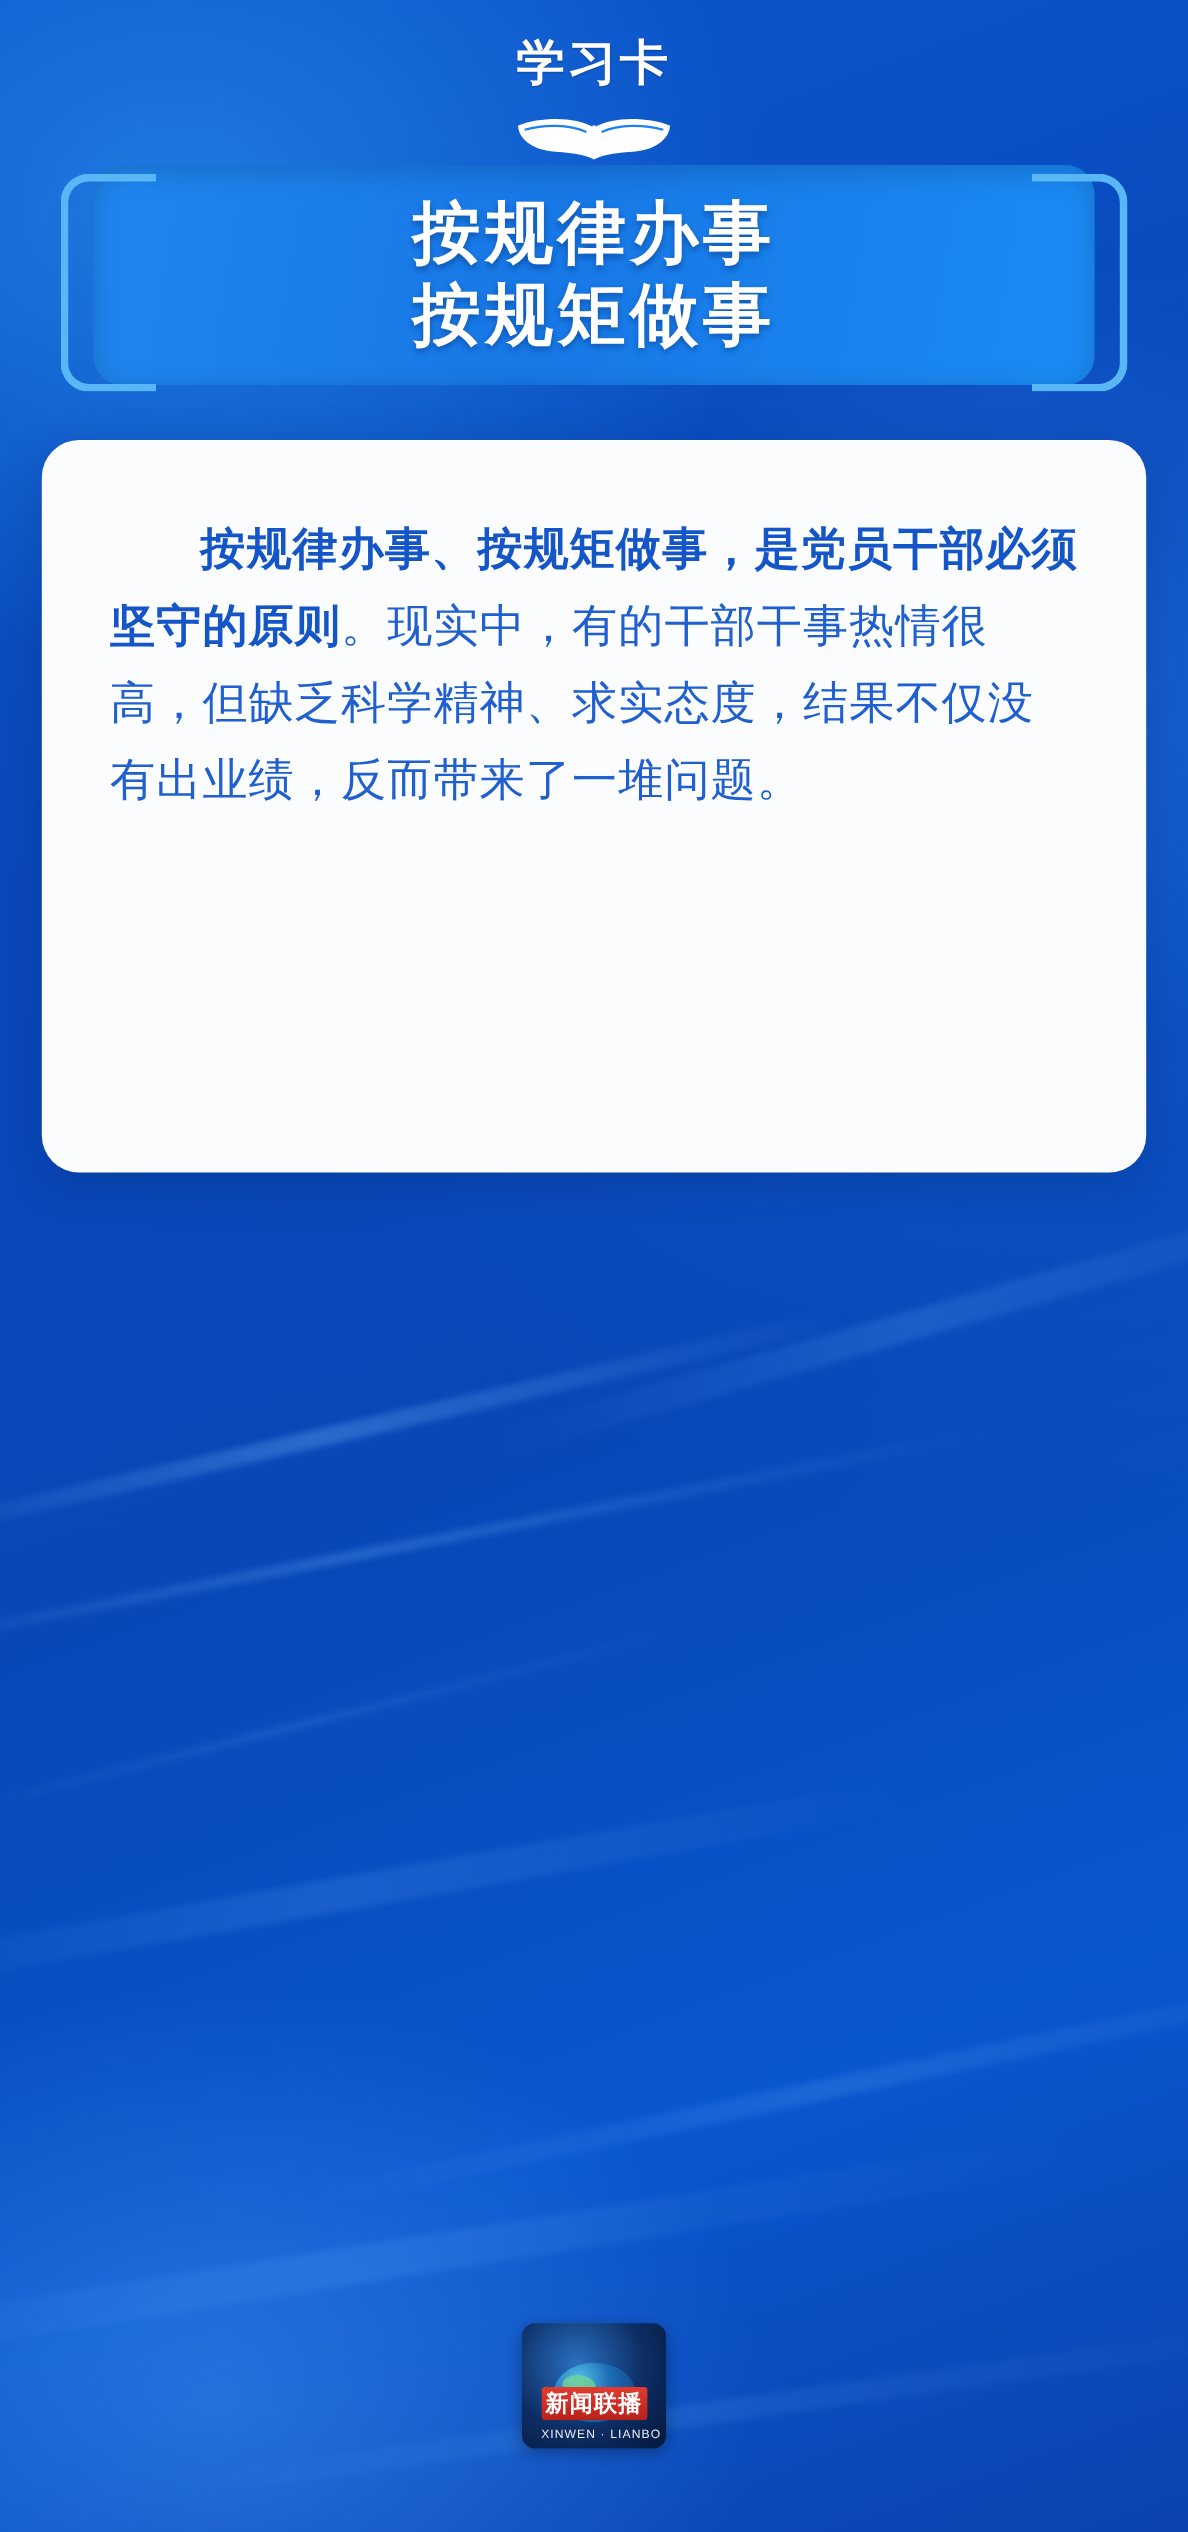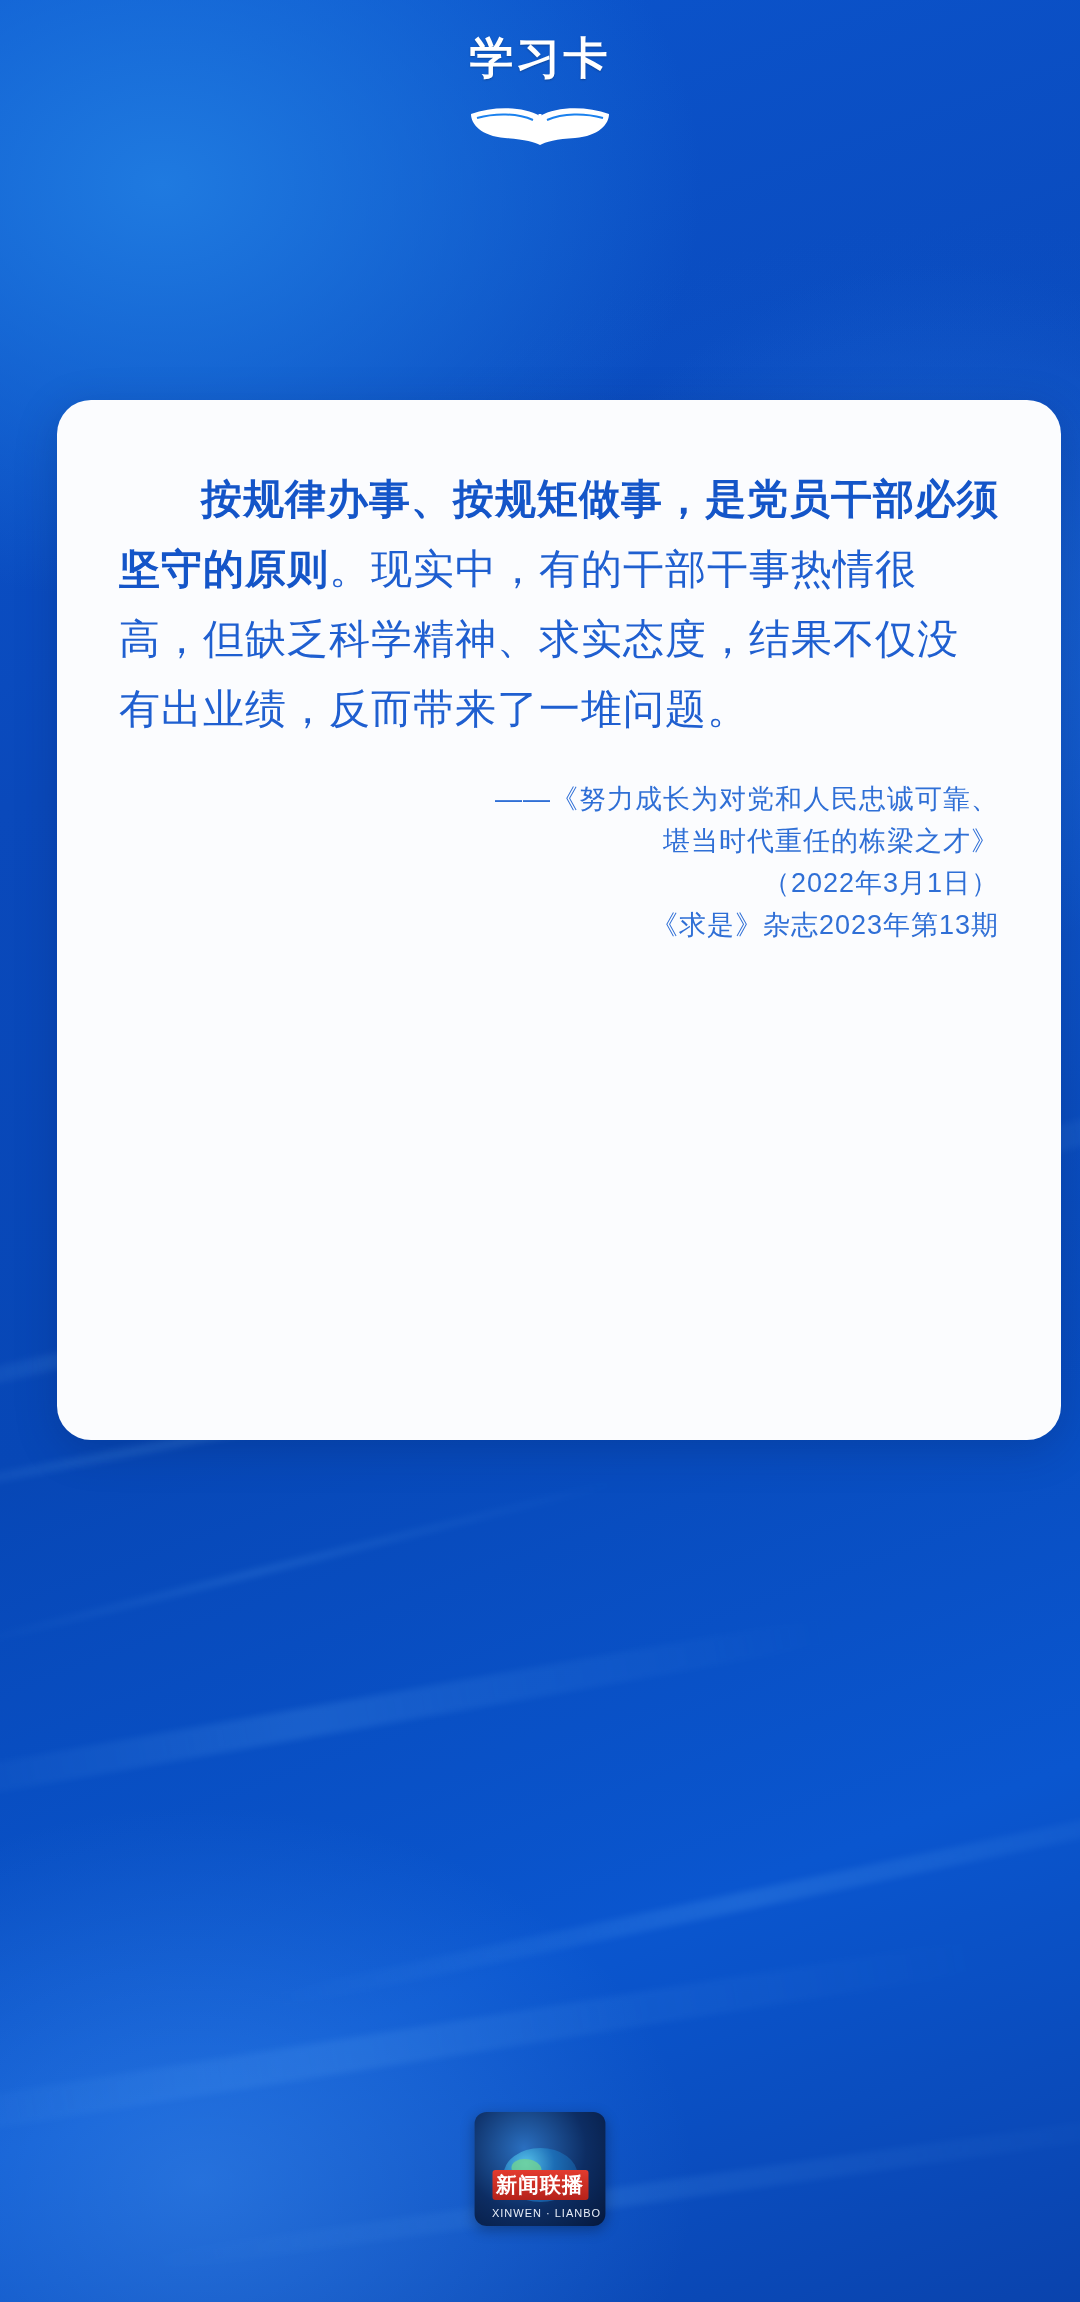--- a/index.html
+++ b/index.html
@@ -122,27 +122,26 @@
     letter-spacing: 4px;
     text-shadow: 0 3px 6px rgba(5,40,110,0.45);
   }
 
   
   .card {
     position: absolute;
     left: 38px;
     top: 400px;
     width: 1004px;
-    height: 1040px;
+    height: 666px;
     background: #fbfcfe;
     border-radius: 34px;
     box-shadow: 0 10px 40px rgba(3,30,90,0.25);
     box-sizing: border-box;
     padding: 64px 62px 40px 62px;
-    margin-left: 19px;
   }
   .para {
     font-size: 41px;
     line-height: 70px;
     color: #1f5fd0;
     text-indent: 82px;
     margin: 0 0 26px 0;
     letter-spacing: 1px;
   }
   .para.second { margin-top: 46px; }
@@ -241,34 +240,38 @@
       <svg width="150" height="44" viewBox="0 0 150 44" xmlns="http://www.w3.org/2000/svg">
         <path d="M75 10 L75 40" stroke="#ffffff" stroke-width="3"></path>
         <path d="M75 12 C58 2, 28 2, 6 10 C6 20, 16 32, 40 34 C58 35, 70 38, 75 41 Z" fill="#ffffff"></path>
         <path d="M75 12 C92 2, 122 2, 144 10 C144 20, 134 32, 110 34 C92 35, 80 38, 75 41 Z" fill="#ffffff"></path>
         <path d="M12 14 C30 9, 52 9, 68 16" stroke="#1a81ee" stroke-width="2" fill="none"></path>
         <path d="M138 14 C120 9, 98 9, 82 16" stroke="#1a81ee" stroke-width="2" fill="none"></path>
       </svg>
     </div>
   </div>
 
+  <div class="banner">
+    <div class="banner-inner">
+      <div class="headline">
+        <div>按规律办事</div>
+        <div>按规矩做事</div>
+      </div>
+    </div>
+    <div class="bracket left"></div>
+    <div class="bracket right"></div>
+  </div>
 
   <div class="card">
 
     <p class="para">
       <span class="b">按规律办事、按规矩做事，是党员干部必须坚守的原则</span><span>。现实中，有的干部干事热情很高，但缺乏科学精神、求实态度，结果不仅没有出业绩，反而带来了一堆问题。</span>
     </p>
 
 
-    <div class="src">
-      <div>——《努力成长为对党和人民忠诚可靠、</div>
-      <div>堪当时代重任的栋梁之才》</div>
-      <div>（2022年3月1日）</div>
-      <div>《求是》杂志2023年第13期</div>
-    </div>
   </div>
 
   <div class="footer-badge">
     <div class="globe"></div>
     <div class="badge-label">新闻联播</div>
     <div class="badge-sub">XINWEN · LIANBO</div>
   </div>
 
 </div>
 

